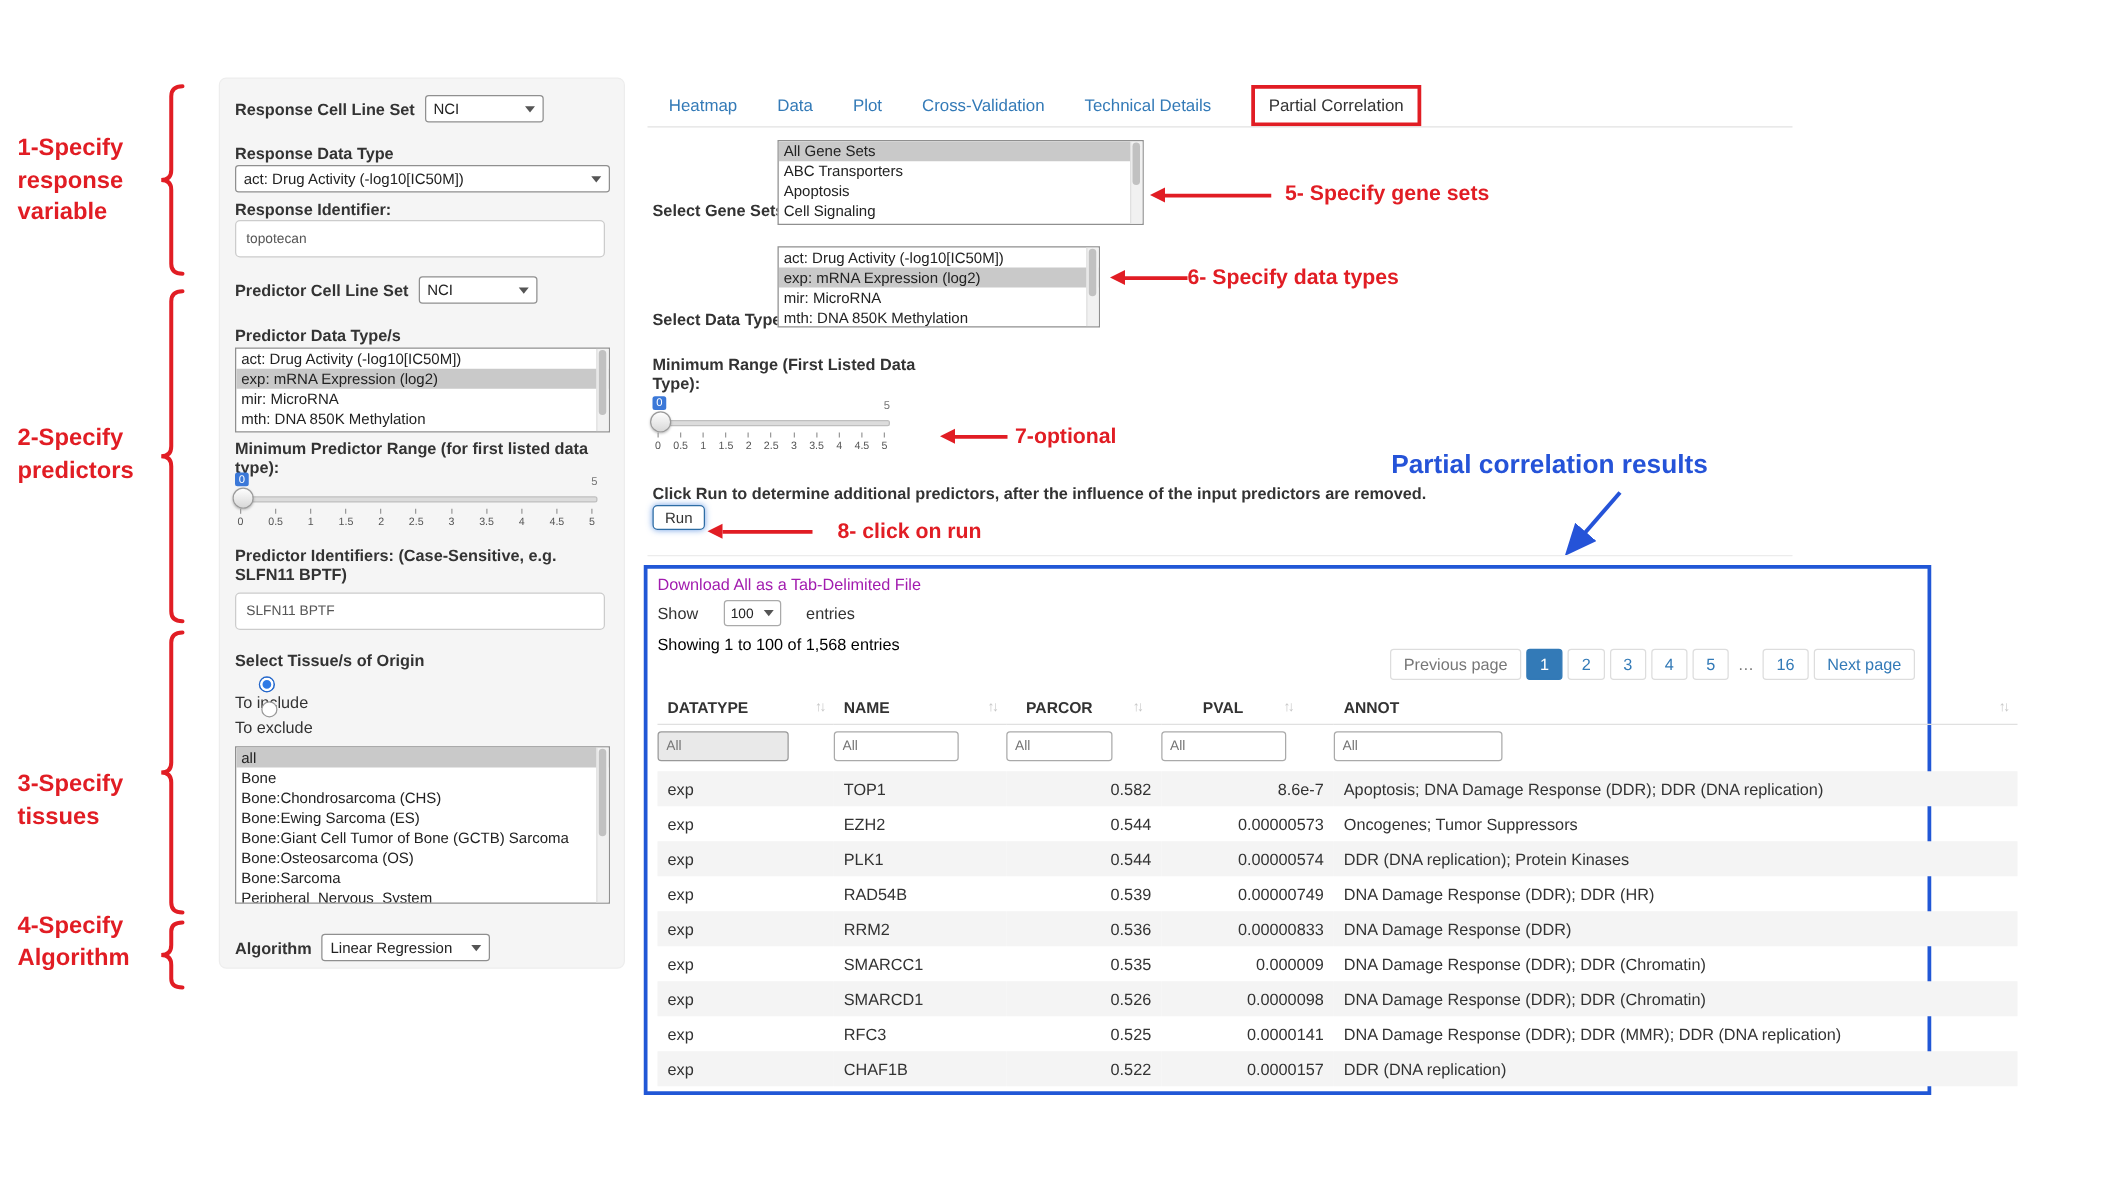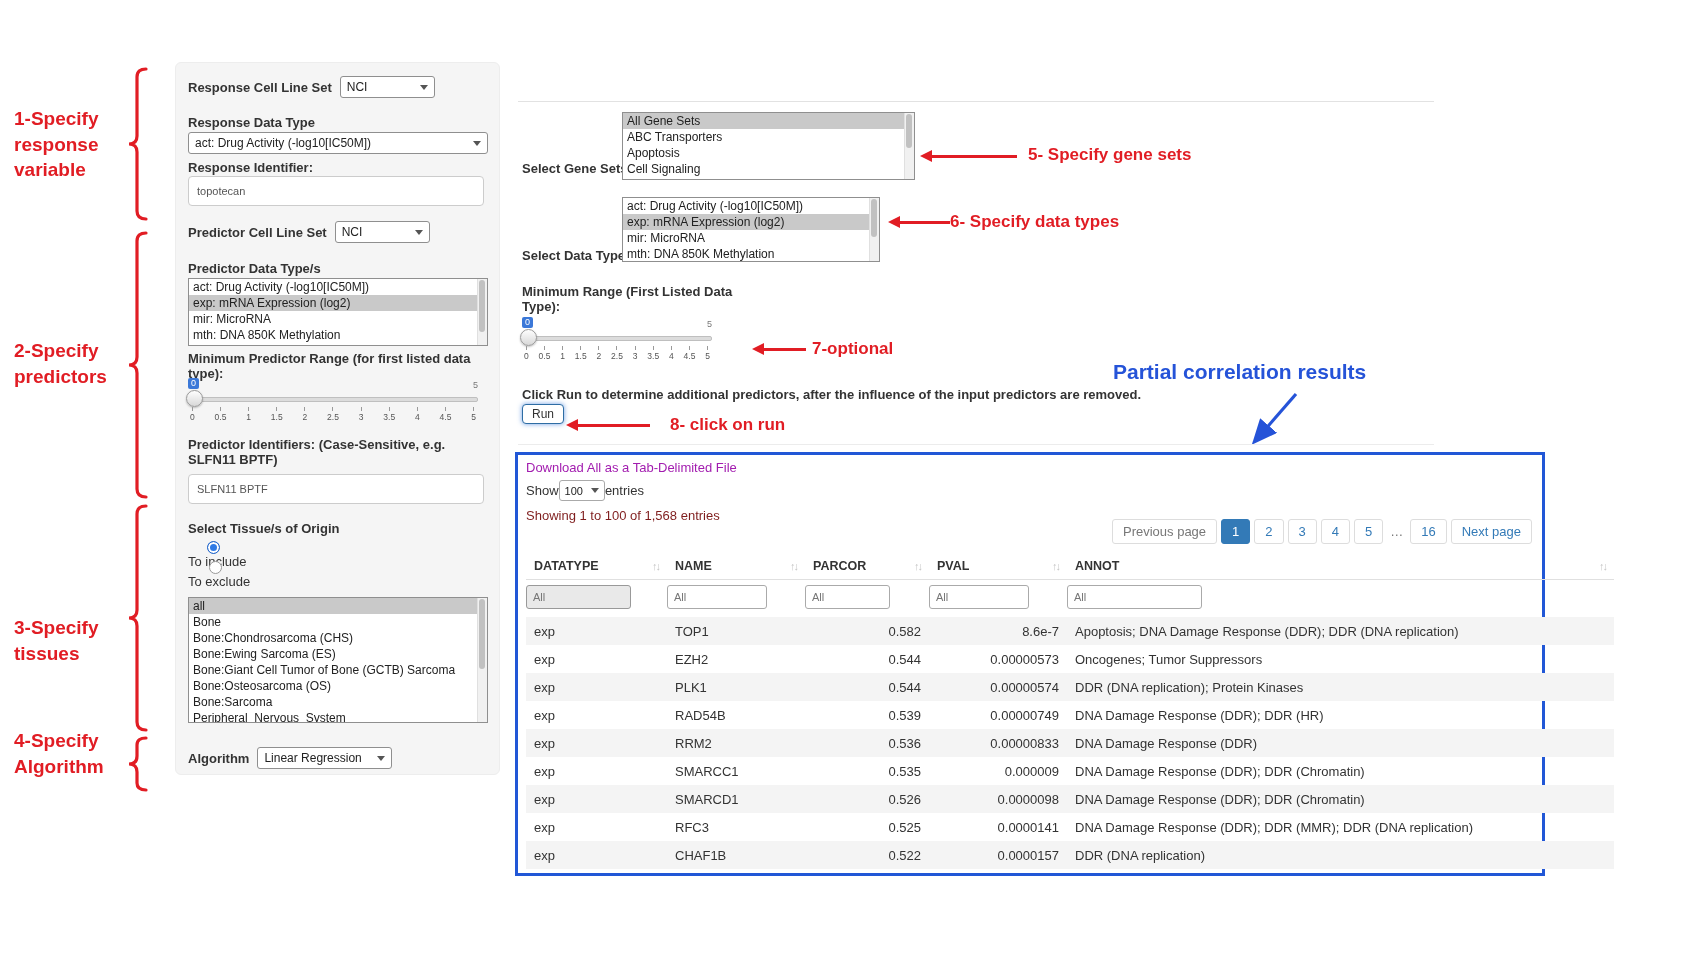--- a/index.html
+++ b/index.html
@@ -50,33 +50,33 @@
   .tabs{left:520px;top:64px;height:40px;display:flex;align-items:center;gap:32px;padding-left:15px;}
   .tab{font-size:13.5px;color:#337ab7;white-space:nowrap;cursor:pointer;}
   .tab.red-box{color:#333;border:3px solid #e11d24;padding:6px 11px;}
   .hr{height:1px;background:#e2e2e2;}
   .bold13{font-weight:bold;font-size:13px;color:#333;line-height:1.3;}
   .run-btn{padding:2px 9px;font-size:12px;color:#333;background:#fff;border:1px solid #2e6da4;border-radius:4px;box-shadow:0 0 5px rgba(60,125,220,.75);cursor:pointer;font-family:inherit;}
 
   
   .results{left:515px;top:452px;width:1030px;height:424px;border:3px solid #2157d6;background:#fff;box-sizing:border-box;}
   .dl-link{position:absolute;left:8px;top:5px;font-size:13px;color:#a21caf;text-decoration:none;cursor:pointer;}
-  .show-row{position:absolute;left:8px;top:25px;display:flex;align-items:center;gap:0;font-size:13px;color:#333;}
+  .show-row{position:absolute;left:8px;top:25px;display:flex;align-items:center;gap:20px;font-size:13px;color:#333;}
   .show-select{height:21px;font-size:11px;padding:0 5px;border:1px solid #aaa;border-radius:3px;}
-  .showing{position:absolute;left:8px;top:53px;font-size:13px;color:#7f1d1d;}
+  .showing{position:absolute;left:8px;top:53px;font-size:13px;color:#000000;}
   .pagination{position:absolute;right:10px;top:64px;display:flex;align-items:center;gap:4px;font-size:13px;text-align:right;}
   .page-btn{border:1px solid #ddd;border-radius:3px;padding:4px 10px;color:#337ab7;background:#fff;white-space:nowrap;cursor:pointer;}
   .page-btn.prev{color:#777;}
   .page-btn.num.active{background:#337ab7;border-color:#337ab7;color:#fff;}
   .page-ellipsis{color:#777;padding:4px 3px;}
 
   .rtable{position:absolute;left:8px;top:98px;width:1008px;border-collapse:collapse;table-layout:fixed;font-size:13px;color:#333;}
   .rtable th{padding:6px 8px;border-bottom:1px solid #e0e0e0;font-size:12.5px;font-weight:bold;cursor:pointer;}
   .thx{display:flex;justify-content:space-between;align-items:center;gap:4px;}
-  .thx.num{justify-content:space-between;gap:32px;}
+  .thx.num{justify-content:center;gap:32px;}
   .sort-icon{font-size:11px;color:#c6c6c6;letter-spacing:-2px;flex:none;}
   .rtable td{padding:0 8px;}
   .rtable .frow td{padding:5px 8px 8px 0;}
   .rtable .frow input{height:24px;border:1px solid #aaa;border-radius:3px;padding:0 6px;font-size:11px;color:#555;background:#fff;box-sizing:border-box;font-family:inherit;}
   .rtable .frow input.filter-first{background:#e9e9e9;border-color:#999;}
   .rtable tbody tr{height:28px;}
   .rtable tbody tr:nth-child(odd){background:#f4f4f4;}
   .rtable .num{text-align:right;}
   .col0{width:125px;} .col1{width:122px;} .col2{width:108px;} .col3{width:122px;} .col4{width:531px;}
   .fw0{width:105px;} .fw1{width:100px;} .fw2{width:85px;} .fw3{width:100px;} .fw4{width:135px;}
@@ -197,20 +197,28 @@
 
     <div class="row-flex abs" style="left:12px;top:684px;width:301px">
       <span class="lbl">Algorithm</span>
       <span class="fselect" style="width:135px">
           <span>Linear Regression</span>
           <span class="caret"></span>
         </span>
     </div>
   </div>
 
+  <div class="tabs abs">
+      <div class="tab">Heatmap</div>
+      <div class="tab">Data</div>
+      <div class="tab">Plot</div>
+      <div class="tab">Cross-Validation</div>
+      <div class="tab">Technical Details</div>
+      <div class="tab red-box">Partial Correlation</div>
+    </div>
   <div class="hr abs" style="left:518px;top:101px;width:916px"></div>
 
   <div class="lbl abs" style="left:522px;top:161px">Select Gene Sets</div>
   <div class="listbox abs" style="left:622px;top:112px;width:293px;height:68px">
     <div>
         <div class="lb-opt sel">All Gene Sets</div>
         <div class="lb-opt">ABC Transporters</div>
         <div class="lb-opt">Apoptosis</div>
         <div class="lb-opt">Cell Signaling</div>
       </div>

